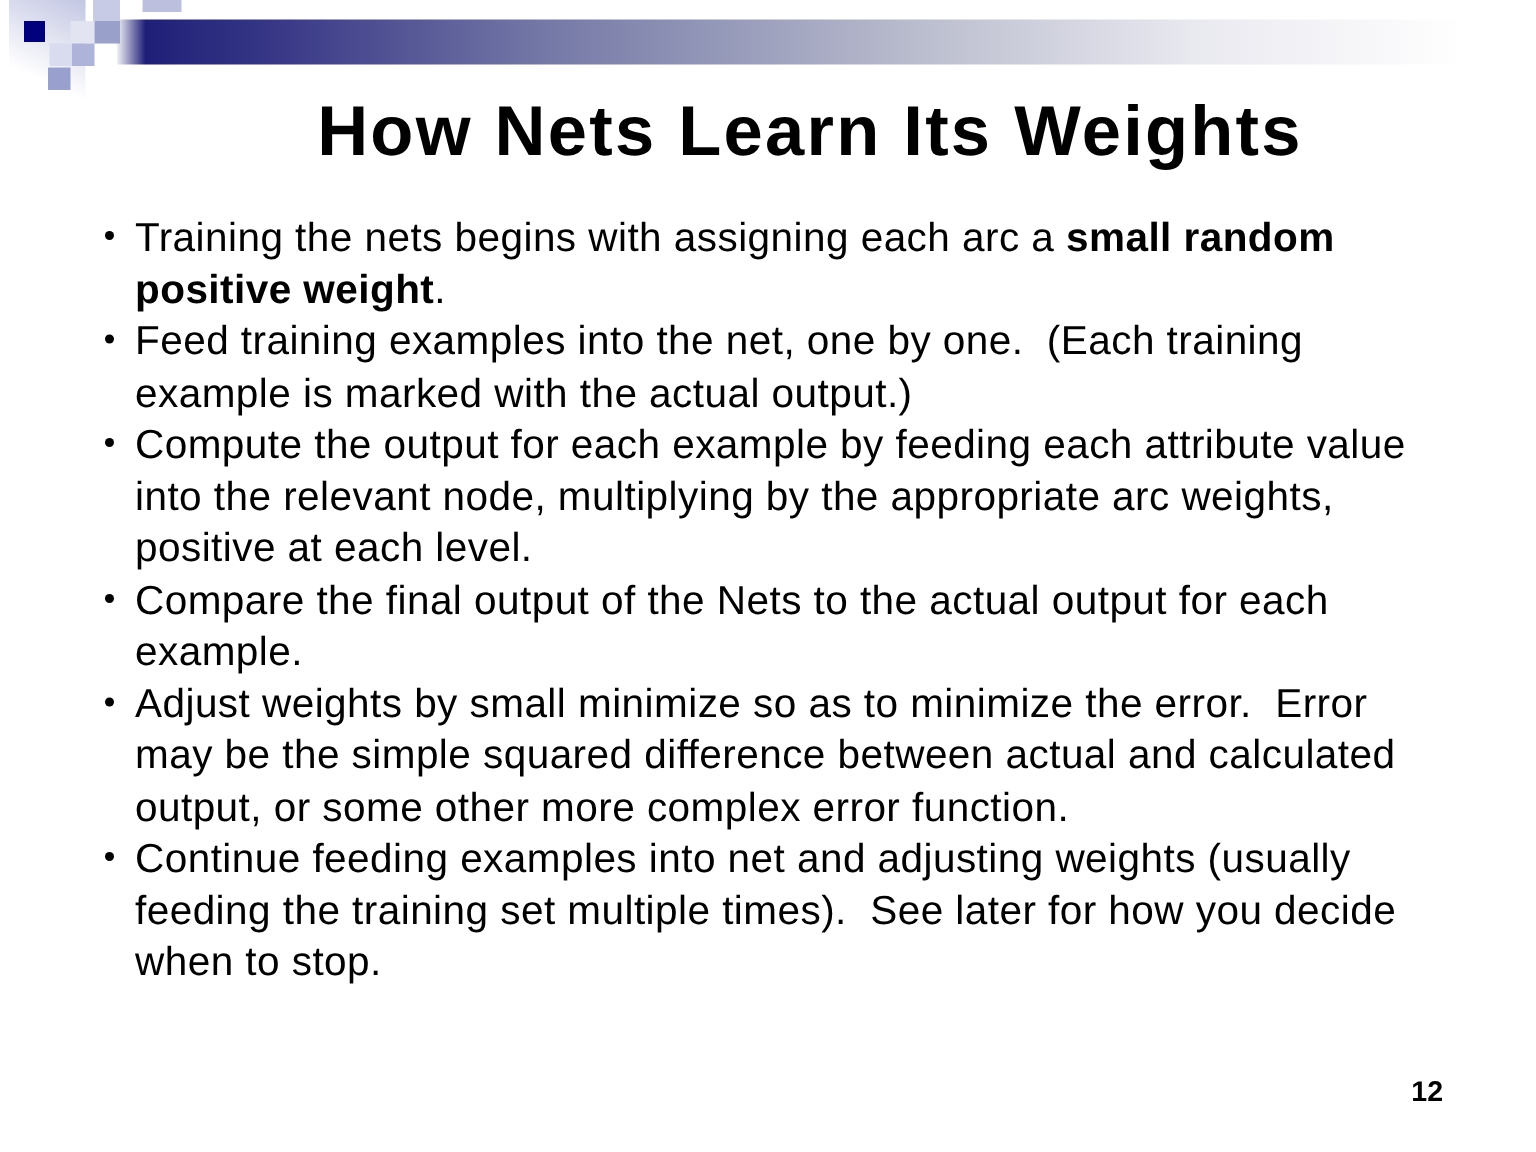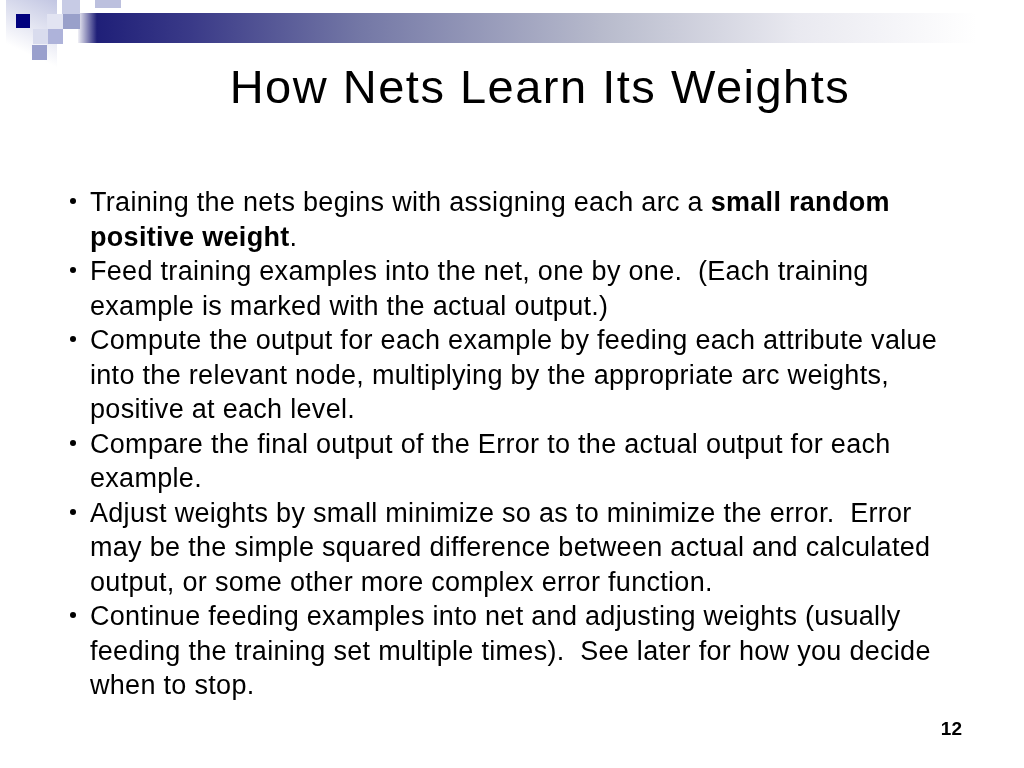--- a/index.html
+++ b/index.html
@@ -27,27 +27,27 @@
   .sq:nth-child(4){left:47px;top:14px;width:16px;height:15px;}
   .sq:nth-child(5){left:63px;top:14px;width:17px;height:15px;}
   .sq:nth-child(6){left:33px;top:29px;width:15px;height:15px;}
   .sq:nth-child(7){left:48px;top:29px;width:15px;height:15px;}
   .sq:nth-child(8){left:32px;top:45px;width:15px;height:15px;}
   
   .title{
     position:absolute;top:59px;left:56px;right:0;
     margin:0;
     text-align:center;
-    font-size:47px;font-weight:400;letter-spacing:1.5px;
+    font-size:47px;font-weight:700;letter-spacing:1.5px;
     white-space:nowrap;
   }
   
   .content{
     position:absolute;left:69px;top:141px;width:920px;
-    font-size:27px;letter-spacing:0.3px;line-height:34.5px;margin-top:44px;
+    font-size:27px;letter-spacing:0.3px;line-height:34.5px;
   }
   .bullet-item{position:relative;padding-left:21px;}
   .dot{
     position:absolute;left:1px;top:13px;
     width:6px;height:6px;border-radius:50%;background:#000;
   }
   .line{white-space:pre;}
   .b{font-weight:bold;}
   
   .page-number{
@@ -94,21 +94,21 @@
         <span class="dot"></span>
         <div>
           <div class="line"><span>Compute the output for each example by feeding each attribute value</span></div>
           <div class="line"><span>into the relevant node, multiplying by the appropriate arc weights,</span></div>
           <div class="line"><span>positive at each level.</span></div>
         </div>
       </div>
       <div class="bullet-item">
         <span class="dot"></span>
         <div>
-          <div class="line"><span>Compare the final output of the Error to the actual output for each</span></div>
+          <div class="line"><span>Compare the final output of the Nets to the actual output for each</span></div>
           <div class="line"><span>example.</span></div>
         </div>
       </div>
       <div class="bullet-item">
         <span class="dot"></span>
         <div>
           <div class="line"><span>Adjust weights by small minimize so as to minimize the error.  Error</span></div>
           <div class="line"><span>may be the simple squared difference between actual and calculated</span></div>
           <div class="line"><span>output, or some other more complex error function.</span></div>
         </div>

